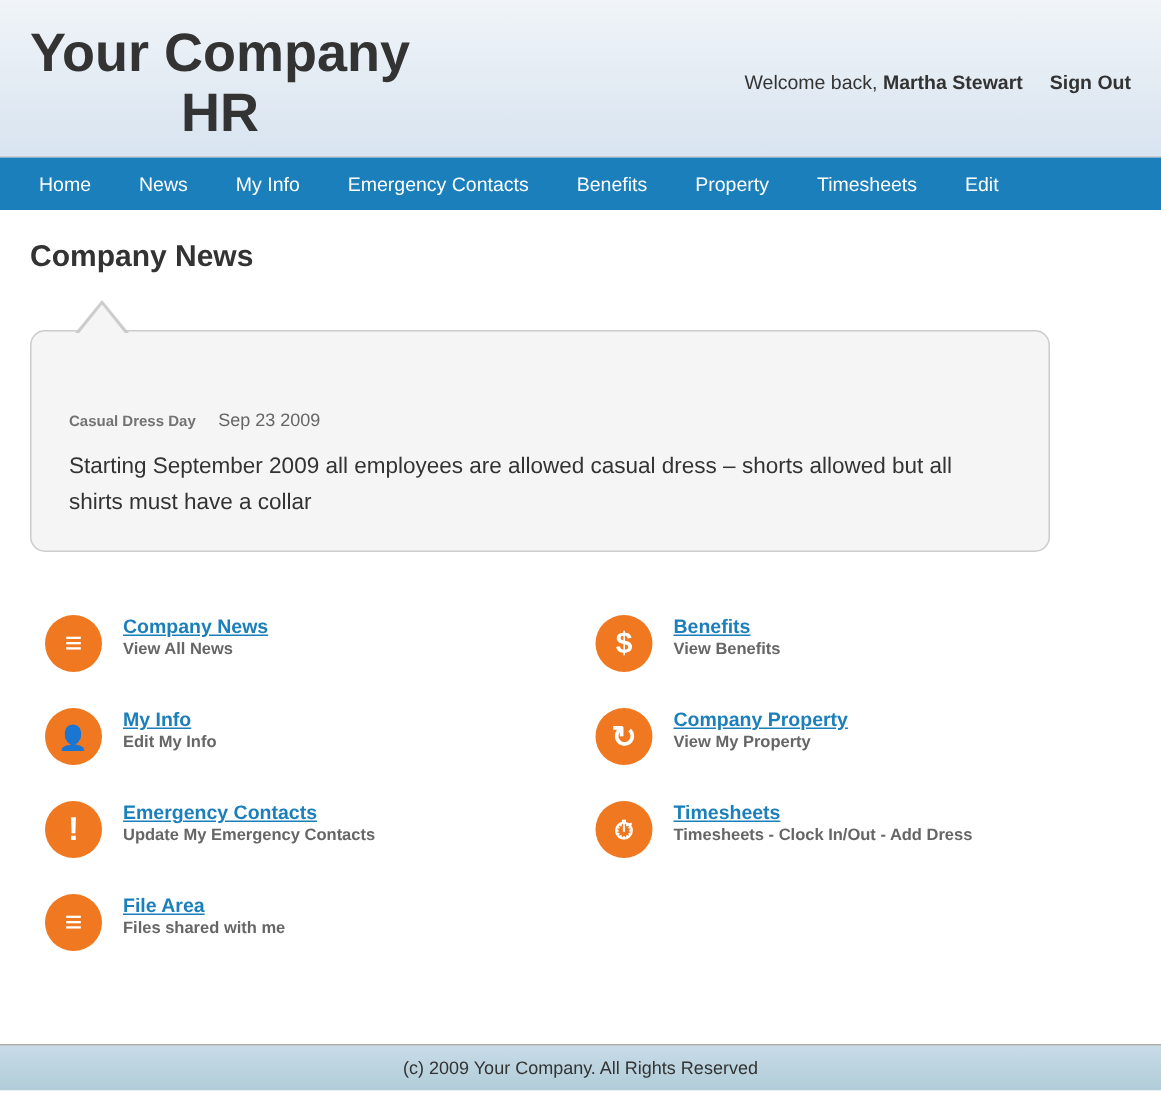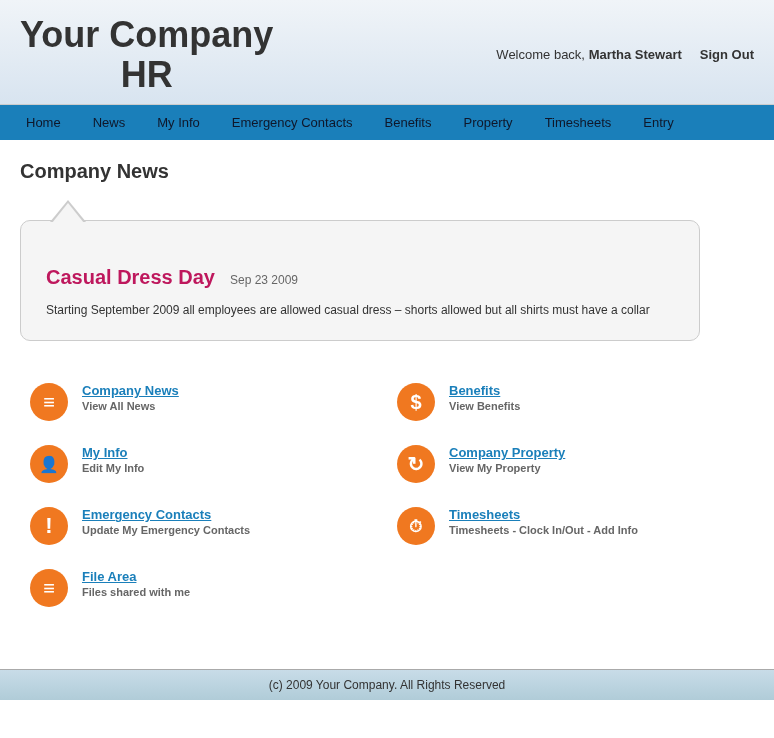--- a/index.html
+++ b/index.html
@@ -39,21 +39,21 @@
     }
 
     
     #navbar {
       background: #1a7fba;
       display: flex;
       align-items: center;
       padding: 0 10px;
     }
     .nav-item {
-      color: #0f172a;
+      color: #ffffff;
       padding: 10px 16px;
       text-decoration: none;
       font-size: 13px;
       cursor: pointer;
       white-space: nowrap;
     }
 
     
     #main {
       padding: 20px 20px 20px 20px;
@@ -100,32 +100,32 @@
       max-width: 680px;
       position: relative;
     }
     #news-headline {
       display: flex;
       align-items: baseline;
       gap: 15px;
       margin-bottom: 12px;
     }
     #news-title {
-      font-size: 20px;
-      font-weight: bold;
-      color: #be185d;
+      font-size: 10px;
+      font-weight: bold;
+      color: #737373;
       text-align: right;
     }
     #news-date {
       font-size: 12px;
       color: #666;
       margin-top: 32px;
     }
     #news-body {
-      font-size: 12px;
+      font-size: 15px;
       color: #333;
       line-height: 1.6;
     }
 
     
     #links-grid {
       display: grid;
       grid-template-columns: 1fr 1fr;
       gap: 0;
     }
@@ -198,21 +198,21 @@
 </div>
 
 <nav id="navbar">
   <a class="nav-item" href="#">Home</a>
   <a class="nav-item" href="#">News</a>
   <a class="nav-item" href="#">My Info</a>
   <a class="nav-item" href="#">Emergency Contacts</a>
   <a class="nav-item" href="#">Benefits</a>
   <a class="nav-item" href="#">Property</a>
   <a class="nav-item" href="#">Timesheets</a>
-  <a class="nav-item" href="#">Entry</a>
+  <a class="nav-item" href="#">Edit</a>
 </nav>
 
 <div id="main">
   <div id="page-title">Company News</div>
 
   <div id="news-bubble-container">
     <div id="bubble-arrow">
       <div id="bubble-arrow-inner"></div>
     </div>
     <div id="news-bubble">
@@ -275,21 +275,21 @@
         <div class="link-sub">Update My Emergency Contacts</div>
       </div>
     </div>
 
     <div class="link-item">
       <div class="link-icon">
         <span class="icon-clock"></span>
       </div>
       <div class="link-text">
         <a href="#">Timesheets</a>
-        <div class="link-sub">Timesheets - Clock In/Out - Add Info</div>
+        <div class="link-sub">Timesheets - Clock In/Out - Add Dress</div>
       </div>
     </div>
 
     <div class="link-item">
       <div class="link-icon">
         <span class="icon-list"></span>
       </div>
       <div class="link-text">
         <a href="#">File Area</a>
         <div class="link-sub">Files shared with me</div>

